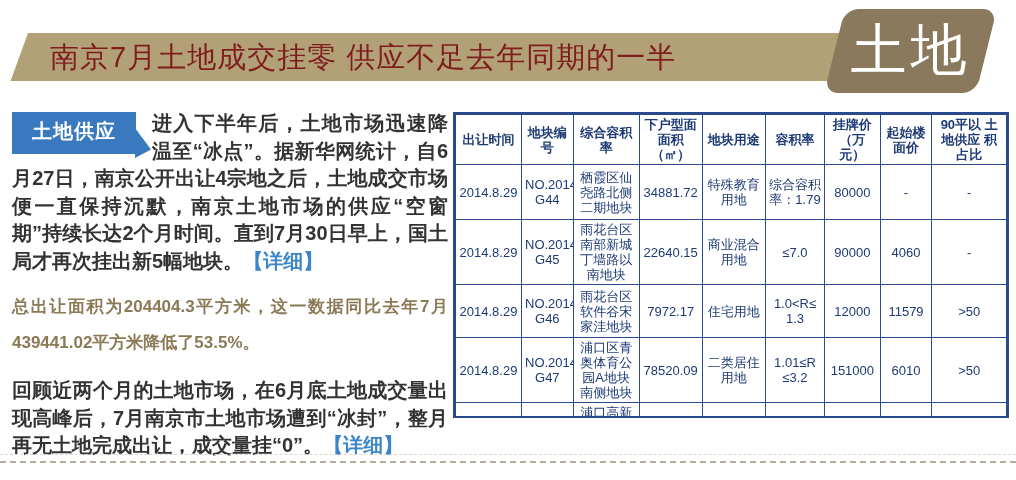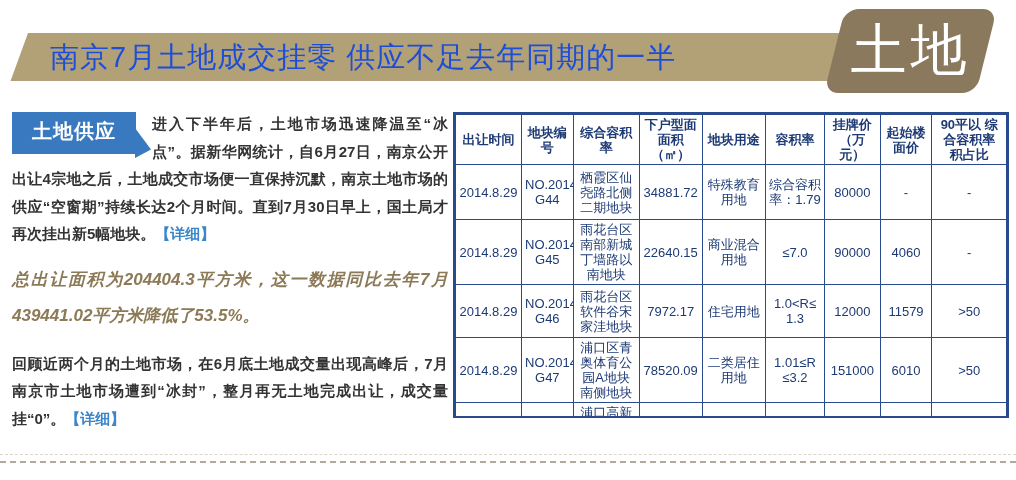--- a/index.html
+++ b/index.html
@@ -5,39 +5,39 @@
   * { margin:0; padding:0; box-sizing:border-box; }
   body { background:#fff; font-family:"Liberation Sans","DejaVu Sans",sans-serif; }
   .page { position:relative; width:1016px; height:480px; background:#fff; overflow:hidden;
           --banner:#b2a077; --tag:#8a795c; --accent:#3879bf; --navy:#1d3a75;
           --navy-border:#2a4a8e; --highlight:#8c7a57; --dash:#b3a99c; --link:#3a86c8; }
 
   
   .banner-strip { position:absolute; left:28px; top:33px; width:830px; height:48px;
                   background:var(--banner); transform:skewX(-20deg); transform-origin:0 0; }
   .banner-title { position:absolute; left:50px; top:33px; height:48px; line-height:48px;
-                  color:#1d4ed8; font-size:29px; letter-spacing:1px; white-space:nowrap; }
+                  color:#7f1d1d; font-size:29px; letter-spacing:1px; white-space:nowrap; }
   .corner-tag { position:absolute; left:845px; top:9px; width:152px; height:84px;
                 background:var(--tag); transform:skewX(-14deg); transform-origin:0 0;
                 border-radius:14px; display:flex; align-items:center; justify-content:center; }
   .corner-tag span { transform:skewX(14deg); color:#fff; font-size:56px; font-weight:300;
                      letter-spacing:4px; }
 
   
   .left-col { position:absolute; left:12px; top:110px; width:436px; }
   .section { overflow:visible; }
-  .para { font-size:15px; font-weight:700; color:#333; line-height:27.5px;
+  .para { font-size:20px; font-weight:700; color:#333; line-height:27.5px;
           text-align:justify; }
   .badge { float:left; width:124px; height:42px; margin:2px 16px 10px 0; background:var(--accent);
            color:#fff; font-size:20px; font-weight:700; text-align:center; line-height:42px;
            letter-spacing:1px; position:relative;font-family:Liberation Mono, monospace; }
   .badge-tail { position:absolute; right:-15px; top:16px; width:16px; height:30px;
                 background:var(--accent); clip-path:polygon(0 0,100% 72%,0 100%); }
   .detail-link { color:var(--link); font-weight:700; text-decoration:none; }
-  .highlight { margin-top:14px; font-size:17px; font-weight:700; font-style:italic;
+  .highlight { margin-top:14px; font-size:17px; font-weight:700; 
                color:var(--highlight); line-height:36px; text-align:justify; }
   .section-2 { margin-top:16px; }
 
   
   .table-wrap { position:absolute; left:453px; top:112px; width:556px; height:306px;
                 border:2px solid var(--navy-border); overflow:hidden; background:#fff; }
   table { width:100%; border-collapse:collapse; table-layout:fixed; color:var(--navy); }
   th, td { border:1px solid var(--navy-border); font-size:13px; text-align:center;
            vertical-align:middle; padding:2px 3px; line-height:15px; overflow:hidden; }
   th { height:48px; font-weight:700; }
@@ -103,21 +103,21 @@
       <thead>
           <tr>
             <th>出让时间</th>
             <th>地块编号</th>
             <th>综合容积率</th>
             <th>下户型面 面积 （㎡）</th>
             <th>地块用途</th>
             <th>容积率</th>
             <th>挂牌价 （万元）</th>
             <th>起始楼 面价</th>
-            <th>90平以 综合容积率 积占比</th>
+            <th>90平以 土地供应 积占比</th>
           </tr>
         </thead>
       <tbody>
           <tr>
             <td>2014.8.29</td>
             <td>NO.2014 G44</td>
             <td>栖霞区仙尧路北侧二期地块</td>
             <td>34881.72</td>
             <td>特殊教育用地</td>
             <td>综合容积率：1.79</td>

